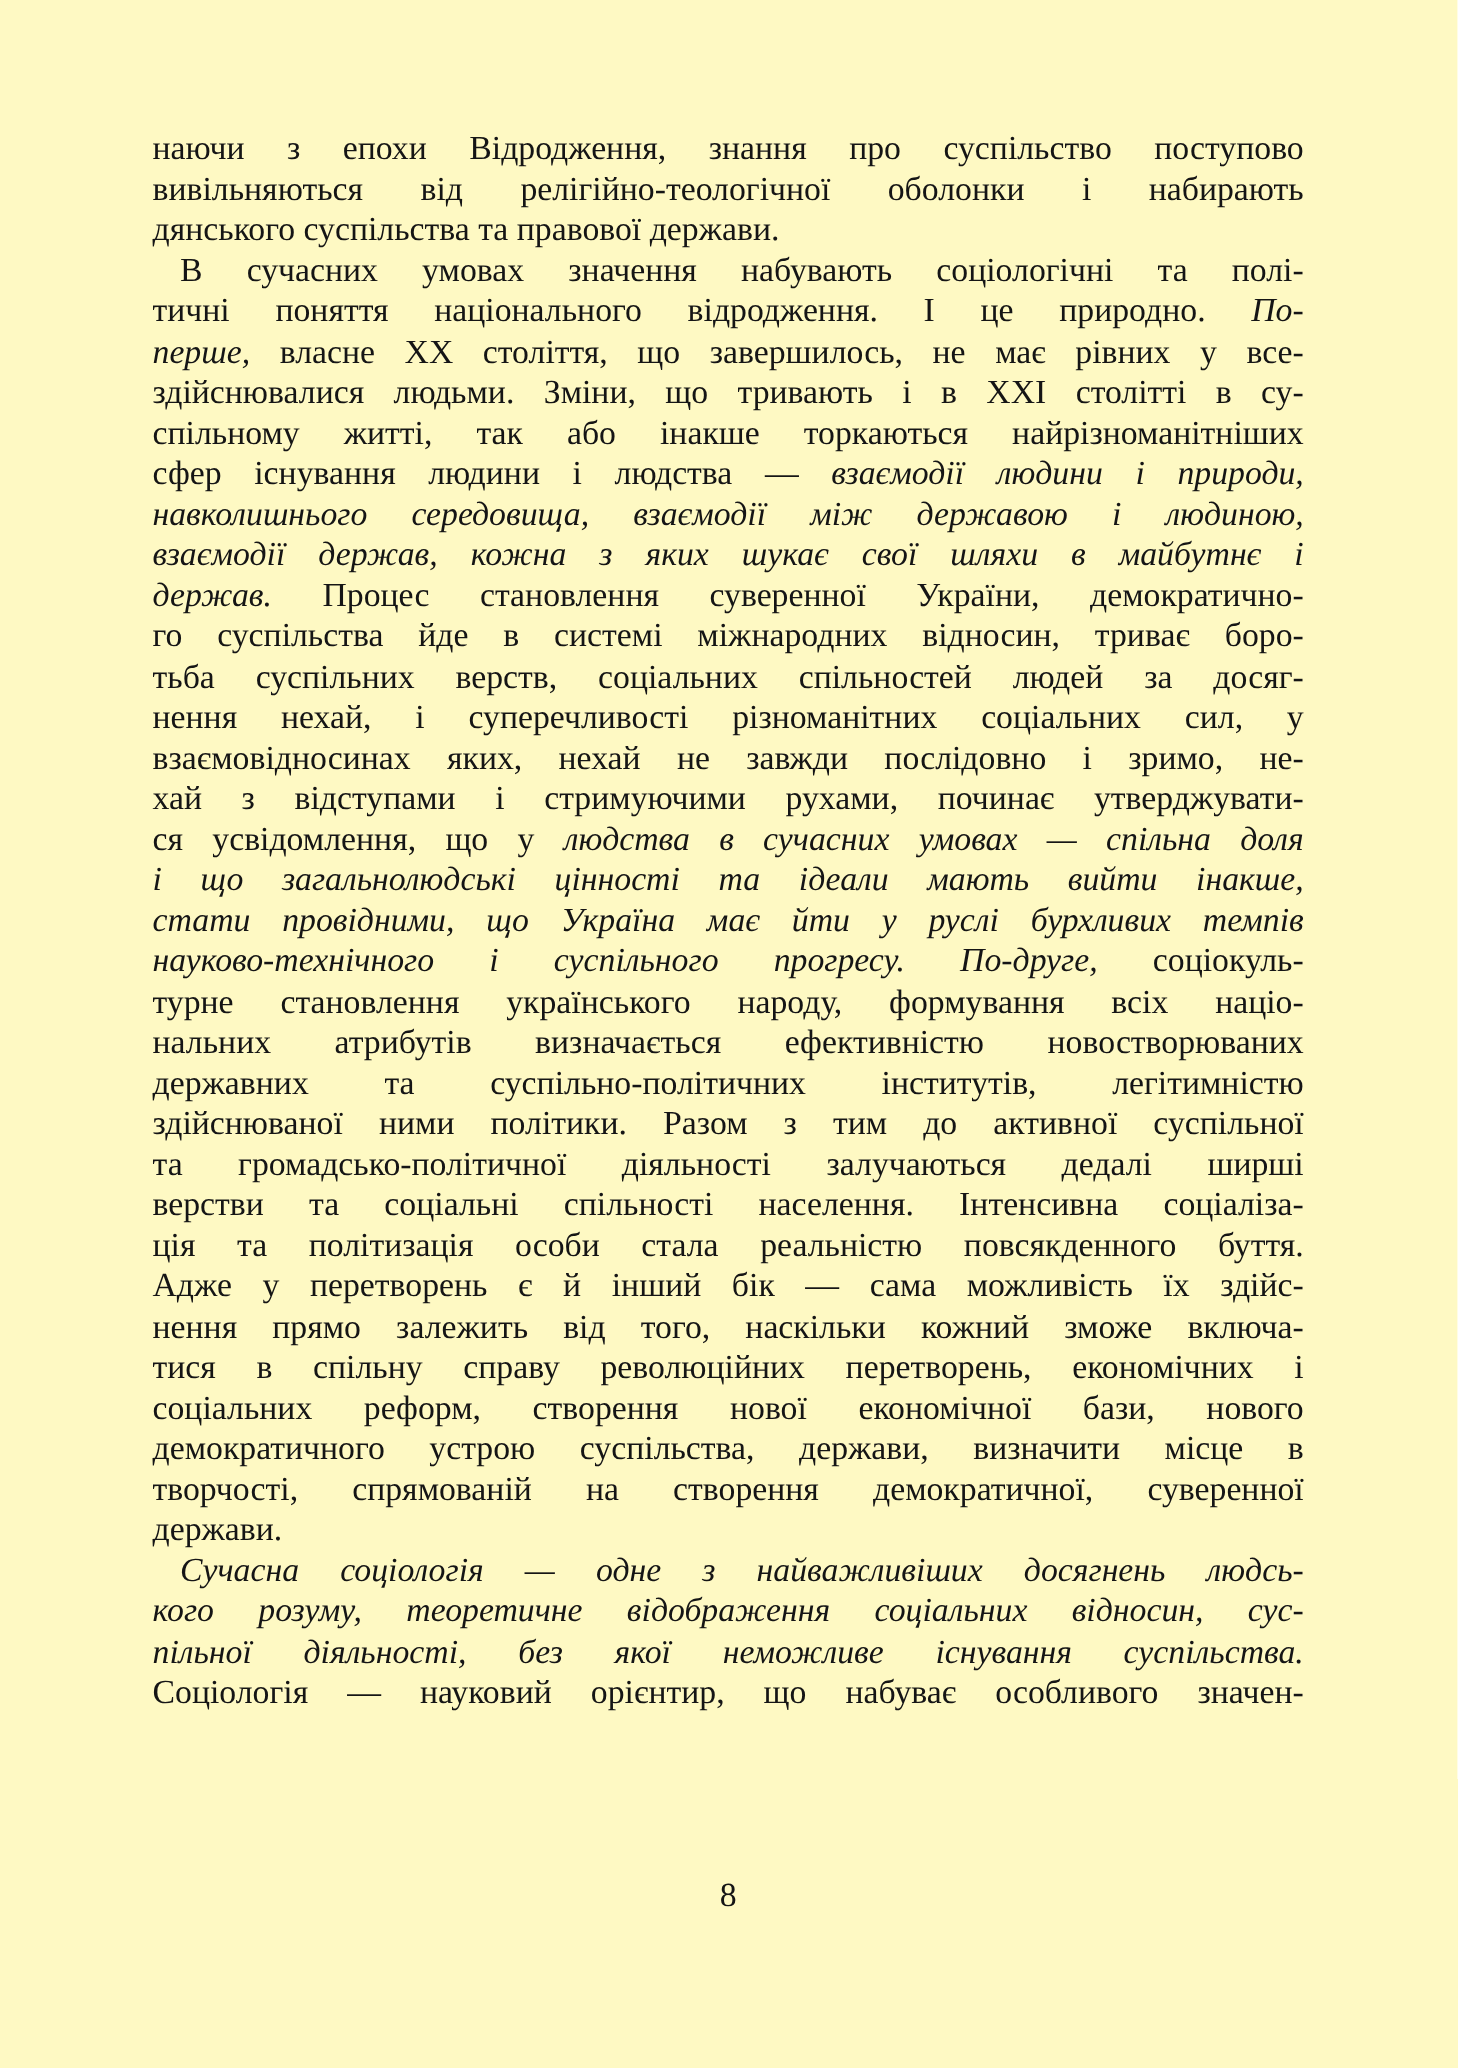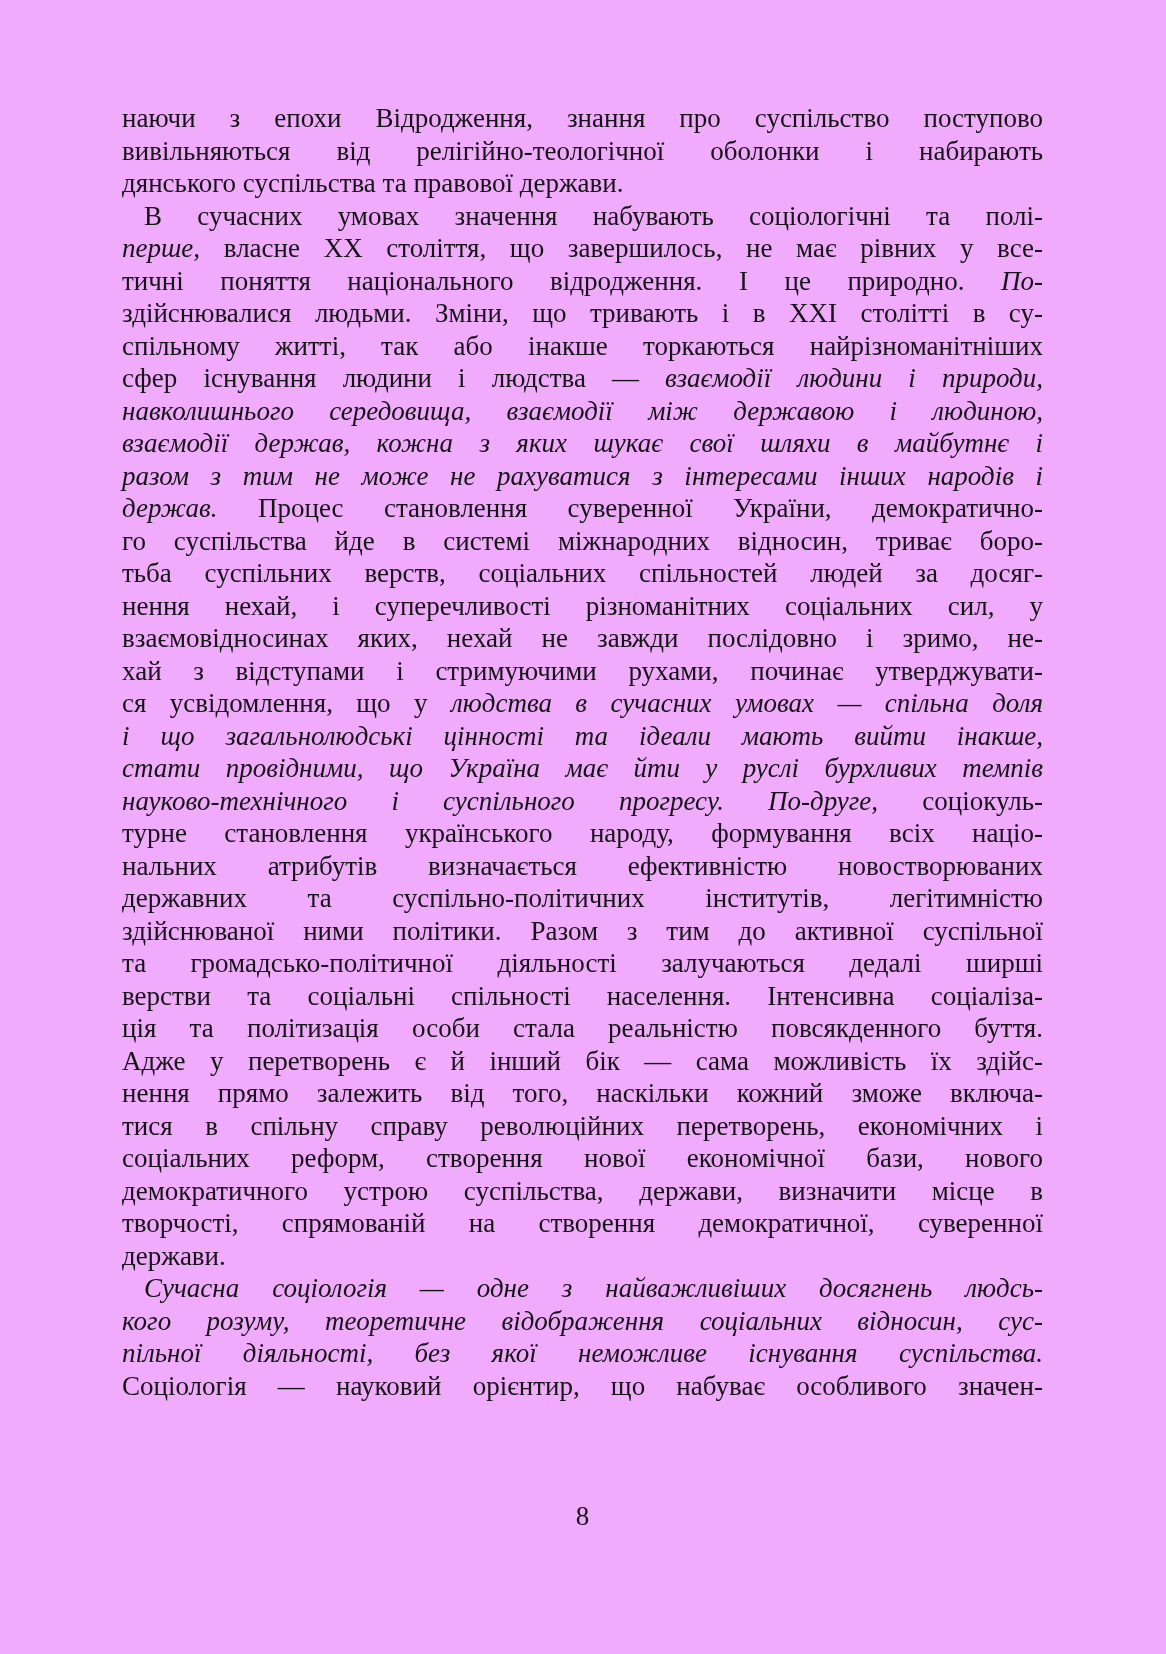--- a/index.html
+++ b/index.html
@@ -4,21 +4,21 @@
 <style>
   html, body {
     margin: 0;
     padding: 0;
     background: #ffffff;
   }
   .page {
     position: relative;
     width: 1166px;
     height: 1654px;
-    background: #f0abfc;
+    background: #fef9c3;
     font-family: "Liberation Serif", serif;
     color: #151515;
     overflow: hidden;
   }
   .text-block {
     position: absolute;
     left: 122px;
     top: 102px;
     width: 921px;
   }
@@ -53,28 +53,27 @@
 </style>
 </head>
 <body>
 
 <div class="page">
   <div class="text-block">
       <div class="line"><span>наючи з епохи Відродження, знання про суспільство поступово</span></div>
       <div class="line"><span>вивільняються від релігійно-теологічної оболонки і набирають</span></div>
       <div class="line para-end"><span>дянського суспільства та правової держави.</span></div>
       <div class="line indent"><span>В сучасних умовах значення набувають соціологічні та полі-</span></div>
+      <div class="line"><span>тичні поняття національного відродження. І це природно. </span><span class="italic">По-</span></div>
       <div class="line"><span class="italic">перше,</span><span> власне XX століття, що завершилось, не має рівних у все-</span></div>
-      <div class="line"><span>тичні поняття національного відродження. І це природно. </span><span class="italic">По-</span></div>
       <div class="line"><span>здійснювалися людьми. Зміни, що тривають і в XXI столітті в су-</span></div>
       <div class="line"><span>спільному житті, так або інакше торкаються найрізноманітніших</span></div>
       <div class="line"><span>сфер існування людини і людства — </span><span class="italic">взаємодії людини і природи,</span></div>
       <div class="line"><span class="italic">навколишнього середовища, взаємодії між державою і людиною,</span></div>
       <div class="line"><span class="italic">взаємодії держав, кожна з яких шукає свої шляхи в майбутнє і</span></div>
-      <div class="line"><span class="italic">разом з тим не може не рахуватися з інтересами інших народів і</span></div>
       <div class="line"><span class="italic">держав.</span><span> Процес становлення суверенної України, демократично-</span></div>
       <div class="line"><span>го суспільства йде в системі міжнародних відносин, триває боро-</span></div>
       <div class="line"><span>тьба суспільних верств, соціальних спільностей людей за досяг-</span></div>
       <div class="line"><span>нення нехай, і суперечливості різноманітних соціальних сил, у</span></div>
       <div class="line"><span>взаємовідносинах яких, нехай не завжди послідовно і зримо, не-</span></div>
       <div class="line"><span>хай з відступами і стримуючими рухами, починає утверджувати-</span></div>
       <div class="line"><span>ся усвідомлення, що у </span><span class="italic">людства в сучасних умовах — спільна доля</span></div>
       <div class="line"><span class="italic">і що загальнолюдські цінності та ідеали мають вийти інакше,</span></div>
       <div class="line"><span class="italic">стати провідними, що Україна має йти у руслі бурхливих темпів</span></div>
       <div class="line"><span class="italic">науково-технічного і суспільного прогресу. По-друге,</span><span> соціокуль-</span></div>

